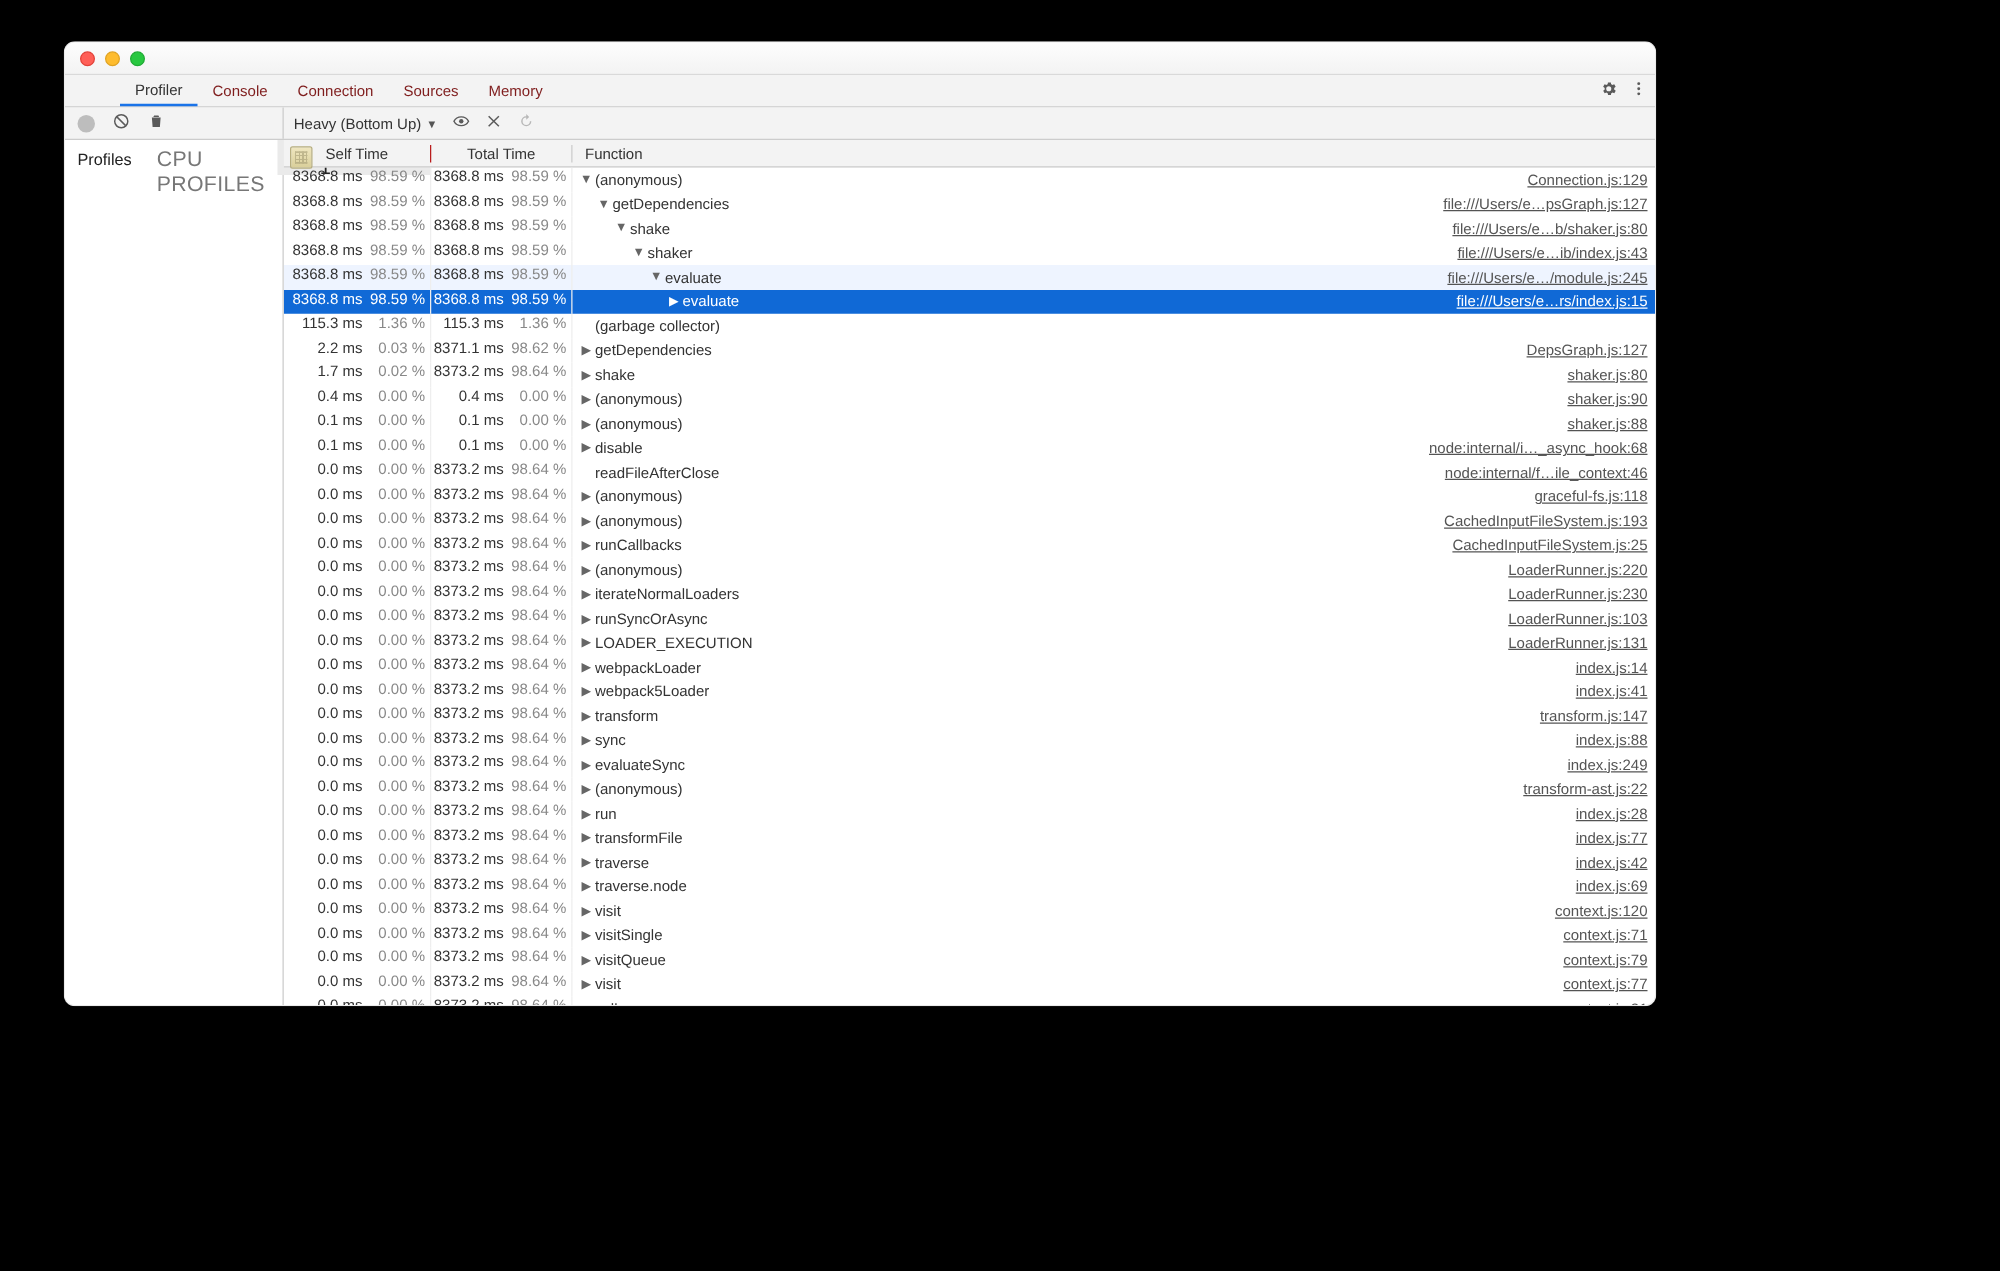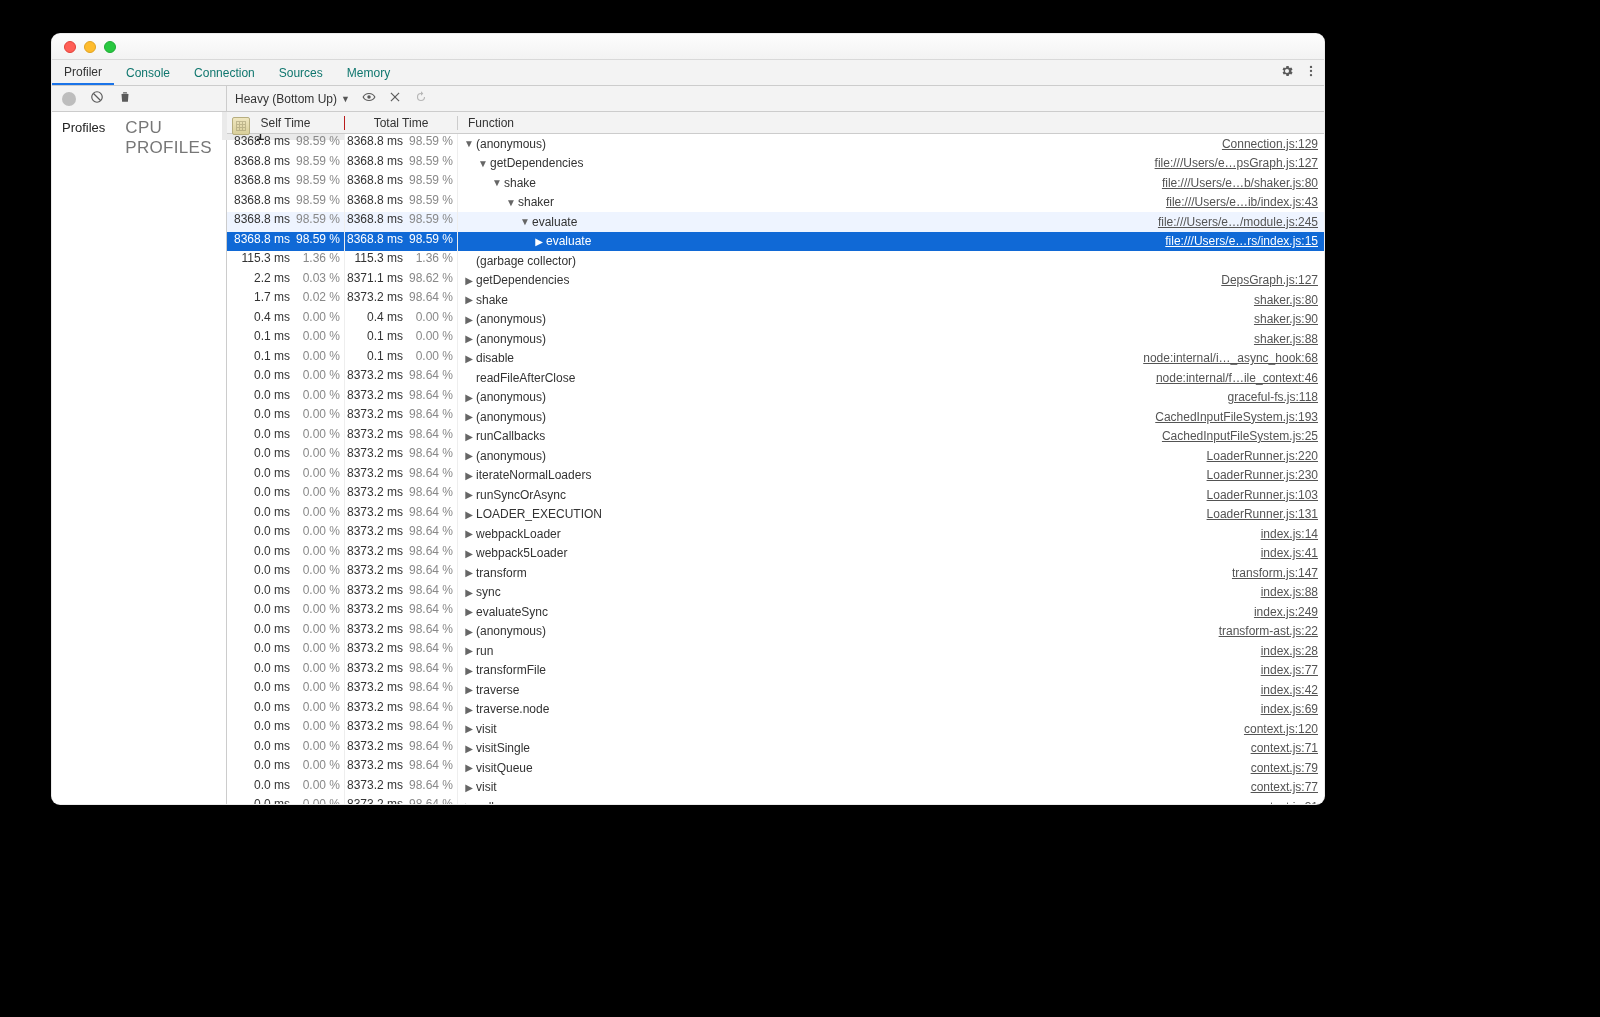--- a/index.html
+++ b/index.html
@@ -43,24 +43,24 @@
     background: #f3f3f3;
     border-bottom: 1px solid #ccc;
     display: flex;
     align-items: stretch;
   }
   .tab {
     padding: 0 12px;
     display: flex;
     align-items: center;
     font-size: 12px;
-    color: #0f766e;
+    color: #7f1d1d;
     cursor: default;
   }
-  .tab.active { color: #333; border-bottom: 2px solid #1a73e8; }
+  .tab.active { color: #333; border-bottom: 2px solid #1a73e8; margin-left: 44px; }
   .tabright { margin-left: auto; display:flex; align-items:center; padding-right:6px; gap:10px; color:#5a5a5a; }
   .tabright svg { width:14px; height:14px; fill:#5a5a5a; }
   .toolbar {
     height: 26px;
     border-bottom: 1px solid #ccc;
     display: flex;
     align-items: stretch;
     background: #f3f3f3;
   }
   .toolbar-left {

